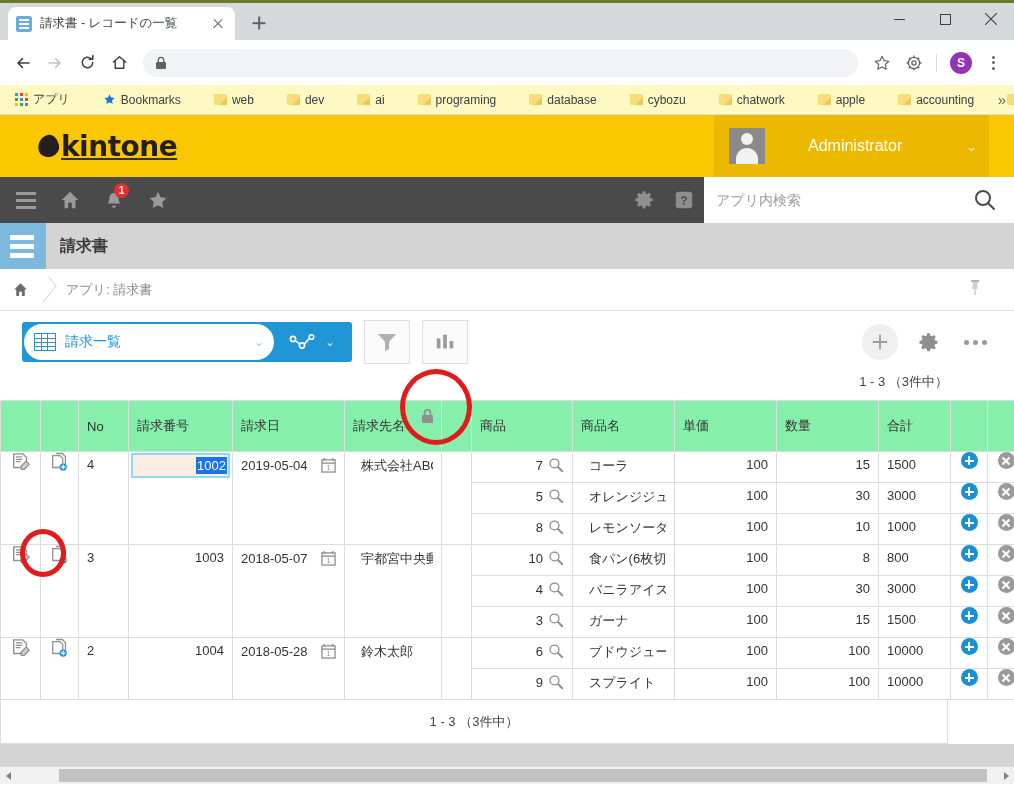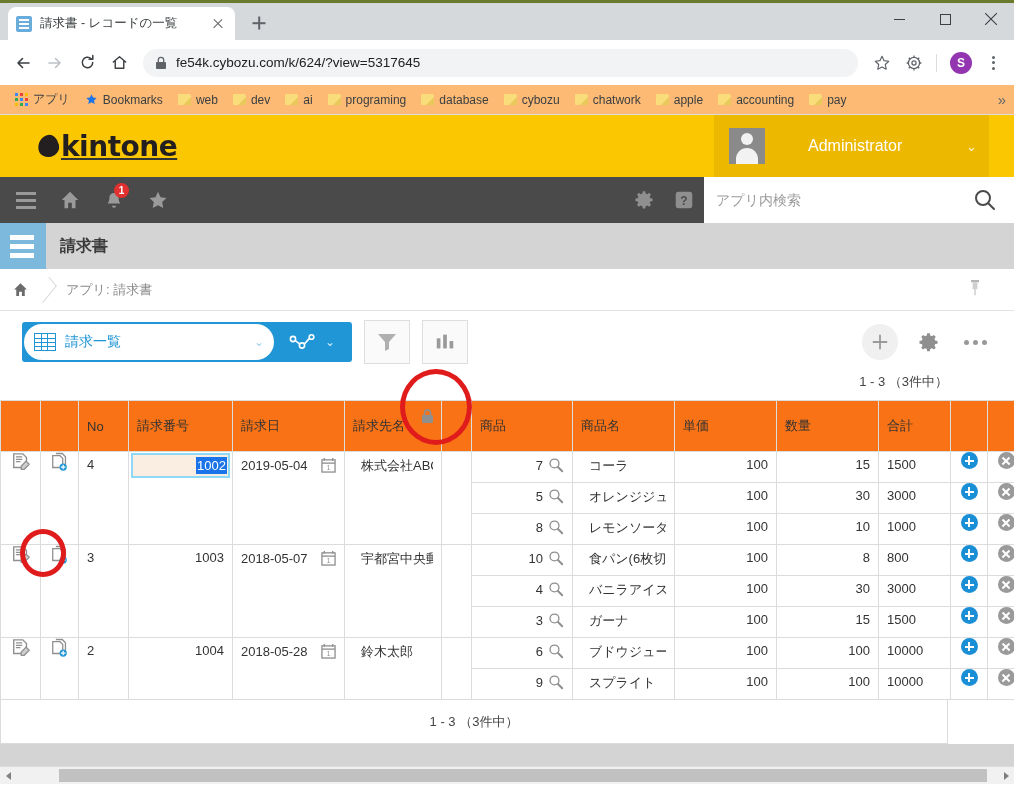--- a/index.html
+++ b/index.html
@@ -74,22 +74,22 @@
     width:22px; height:22px; border-radius:50%; background:#9334b0; color:#fff;
     font-size:12px; display:flex; align-items:center; justify-content:center;
     font-weight:bold; cursor:pointer; margin:0 6px;
   }
   .tb-sep { width:1px; height:18px; background:#dadce0; margin:0 5px; }
   .kebab { width:26px; height:26px; display:flex; flex-direction:column;
     align-items:center; justify-content:center; gap:2.5px; cursor:pointer; }
   .kebab i { width:3px; height:3px; border-radius:50%; background:#5f6368; display:block; }
 
   .bookmarks {
-    height:30px; background:#fdba74; display:flex; align-items:center;
-    padding:0 8px; gap:1px; border-bottom:1px solid #dadce0;
+    height:30px; background:#fef9c3; display:flex; align-items:center;
+    padding:0 8px; gap:19px; border-bottom:1px solid #dadce0;
     font-size:12px; color:#3c4043; position:relative;
   }
   .bm { display:flex; align-items:center; gap:5px; padding:3px 7px; border-radius:4px;
         cursor:pointer; white-space:nowrap; }
   .bm-folder {
     width:13px; height:11px; flex:none; background:#f8dd7a;
     border-radius:1px 2px 1px 1px; position:relative;
   }
   .bm-folder::after{
     content:""; position:absolute; right:0; bottom:0; border-width:4px;
@@ -194,21 +194,21 @@
   .dots-btn { width:34px; height:34px; display:flex; align-items:center; justify-content:center;
       gap:4px; cursor:pointer; }
   .dots-btn i { width:5px; height:5px; border-radius:50%; background:#999; display:block; }
 
   .pager-top { text-align:right; padding:0 66px 9px 0; font-size:13px; color:#444; }
 
   
   .tbl-wrap { position:relative; }
   table.rec { border-collapse:collapse; width:1014px; table-layout:fixed; }
   table.rec th {
-    background:#f97316; border:1px solid #dcdcdc; height:31px; font-weight:normal;
+    background:#86efac; border:1px solid #dcdcdc; height:31px; font-weight:normal;
     font-size:13px; color:#333; text-align:left; padding:16px 8px; position:relative;
   }
   table.rec td {
     border:1px solid #dcdcdc; font-size:13px; color:#333; padding:0 8px; height:31px;
     background:#fff; vertical-align:top; padding-top:5px;
   }
   td.num, th.num { text-align:right; }
   .row-icons { text-align:center; padding:0 !important; }
   .date-cell { display:flex; align-items:center; justify-content:space-between; gap:6px; }
   .prod-cell { display:flex; align-items:center; justify-content:flex-end; gap:5px; }
@@ -300,21 +300,20 @@
   <div class="navbtn">
     <svg width="19" height="19" viewBox="0 0 20 20">
         <path d="M3.5 9.5 L10 4 L16.5 9.5 M5.5 8.4 V16 h9 V8.4" fill="none" stroke="#3c4043" stroke-width="1.5" stroke-linecap="round" stroke-linejoin="round"></path>
       </svg>
   </div>
   <div class="omnibox">
     <svg width="12" height="14" viewBox="0 0 12 14">
         <rect x="1" y="6" width="10" height="7" rx="1" fill="#5f6368"></rect>
         <path d="M3.3 6 V4 a2.7 2.7 0 0 1 5.4 0 V6" fill="none" stroke="#5f6368" stroke-width="1.3"></path>
       </svg>
-    <span class="omnibox-url">fe54k.cybozu.com/k/624/?view=5317645</span>
   </div>
   <div class="tb-right">
     <div class="navbtn">
       <svg width="18" height="18" viewBox="0 0 20 20">
           <path d="M10 2.6 l2.3 4.8 5.2.7 -3.8 3.6 .95 5.2 -4.65-2.5 -4.65 2.5 .95-5.2 -3.8-3.6 5.2-.7z" fill="none" stroke="#5f6368" stroke-width="1.3" stroke-linejoin="round"></path>
         </svg>
     </div>
     <div class="navbtn">
       <svg width="18" height="18" viewBox="0 0 20 20">
           <circle cx="10" cy="10" r="6.2" fill="none" stroke="#5f6368" stroke-width="1.4"></circle>

